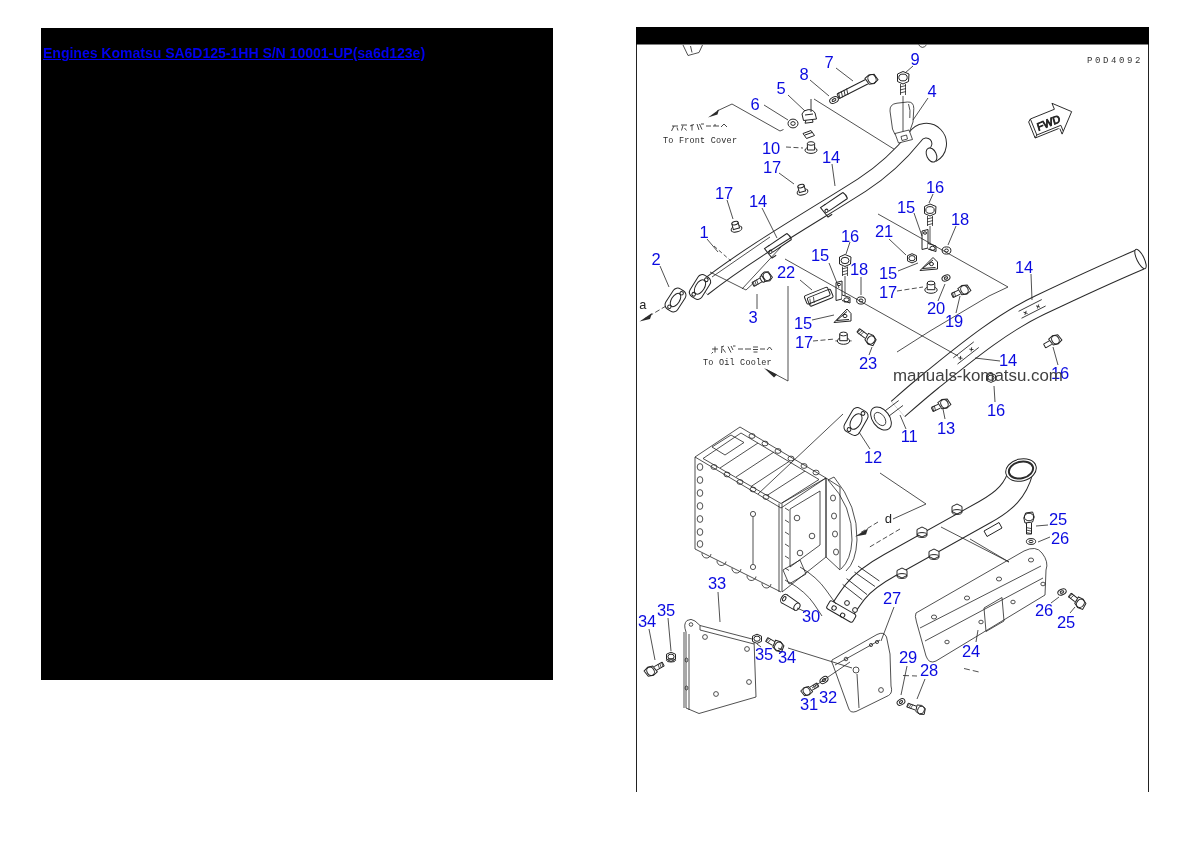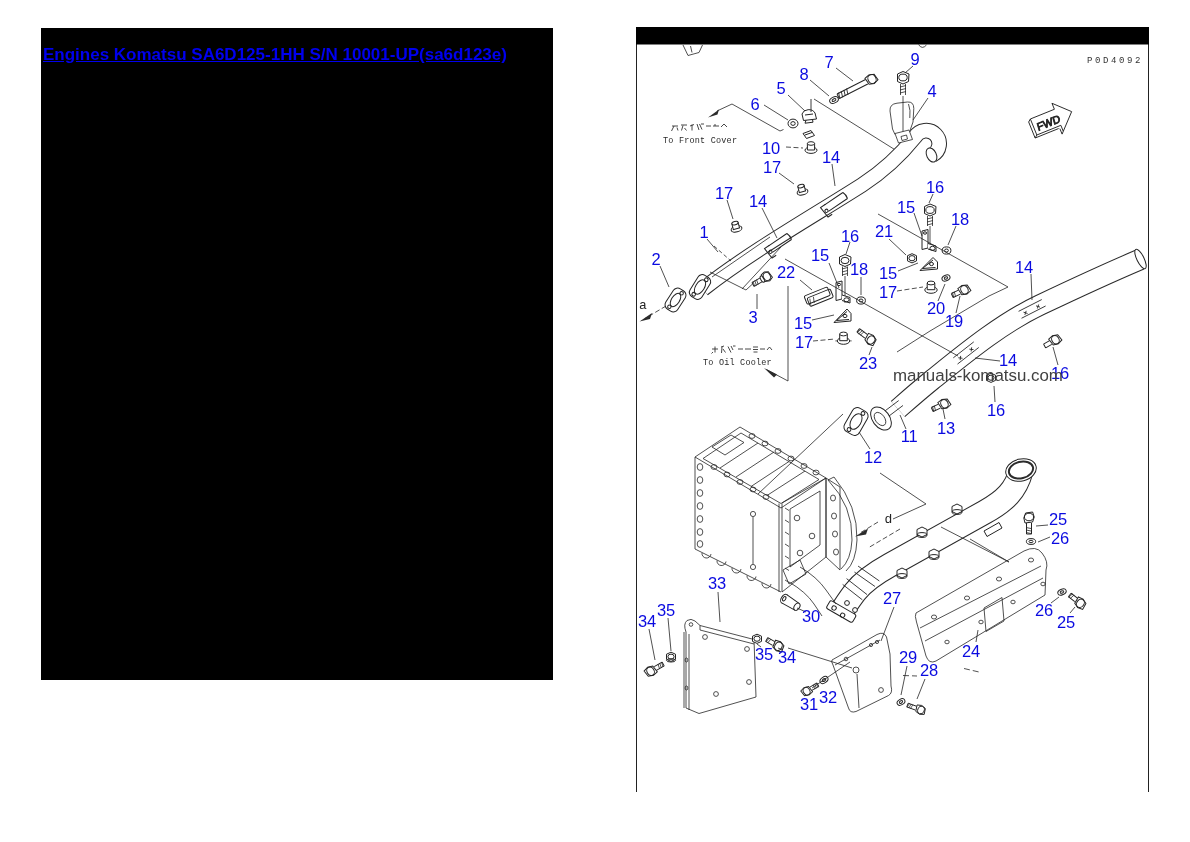--- a/index.html
+++ b/index.html
@@ -1,18 +1,18 @@
 <!DOCTYPE html>
 <html><head>
 <meta charset="utf-8">
 <style>
 html,body{margin:0;padding:0;width:1190px;height:842px;background:#fff;overflow:hidden}
 body{font-family:"Liberation Sans",sans-serif;position:relative}
 .panel{position:absolute;left:41px;top:28px;width:512px;height:652px;background:#000}
-.link{position:absolute;left:2px;top:17px;font-size:17px;font-weight:bold;letter-spacing:0;color:#0000ee;text-decoration:underline;white-space:nowrap;letter-spacing:0}
+.link{position:absolute;left:2px;top:17px;font-size:14px;font-weight:bold;letter-spacing:0;color:#0000ee;text-decoration:underline;white-space:nowrap;letter-spacing:0}
 svg{position:absolute;left:0;top:0}
 .ln{stroke:#222;stroke-width:1;fill:none}
 .lnt{stroke:#242424;stroke-width:0.8;fill:none}
 .wf{fill:#fff;stroke:#242424;stroke-width:1}
 .lbl{font-family:"Liberation Sans",sans-serif;font-size:16.5px;fill:#0a0ae0;text-anchor:middle;letter-spacing:-0.2px}
 .sm{font-family:"Liberation Mono",monospace;font-size:8.5px;fill:#2b2b2b}
 </style>
 </head>
 <body>
 

